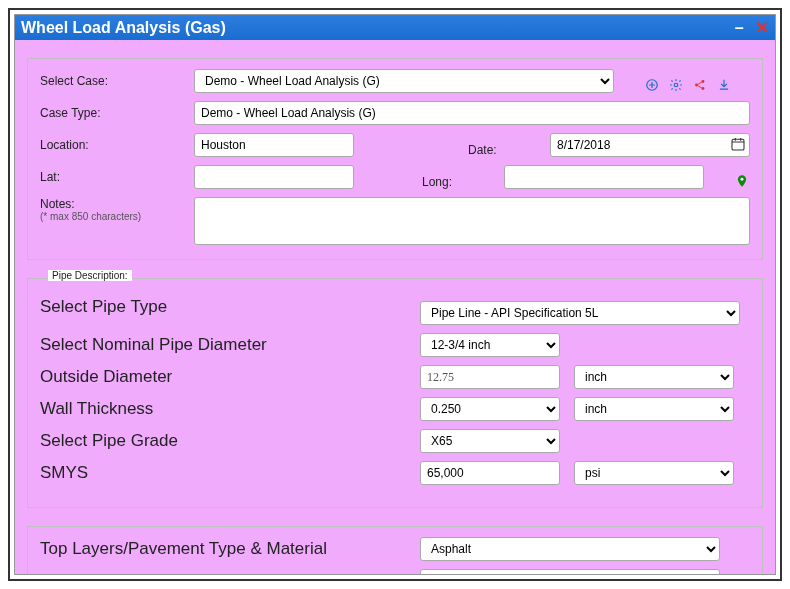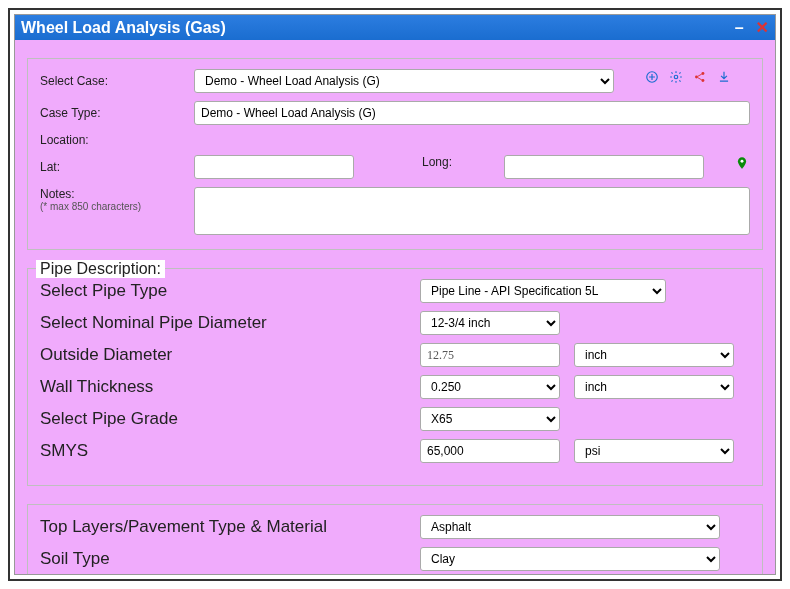--- a/index.html
+++ b/index.html
@@ -16,48 +16,48 @@
   .body { flex: 1; overflow: hidden; display: flex; background: #f0abfc; }
   .content { flex: 1; overflow-y: scroll; padding: 18px 12px 12px 12px; font-size: 12px; color: #222; }
   .scrollarea { }
   .panel {
     border: 1px solid #bfbfbf;
     padding: 10px 12px 14px 12px;
     margin-bottom: 18px;
     position: relative;
   }
   .panel-legend {
-    position: absolute; top: -9px; left: 8px;
-    background: #fff; padding: 0 4px; font-size: 16px; color: #222;
+    position: absolute; top: -9px; left: 20px;
+    background: #fff; padding: 0 4px; font-size: 10px; color: #222;
   }
   .row { display: flex; align-items: center; margin-bottom: 8px; }
   .row:last-child { margin-bottom: 0; }
   .label-col { width: 130px; font-size: 12px; }
   .label-note { font-size: 10px; color: #555; }
-  .field-col { flex: 1; display: flex; align-items: flex-start; gap: 22px; padding-left: 24px; }
+  .field-col { flex: 1; display: flex; align-items: flex-end; gap: 22px; padding-left: 24px; }
   select, input[type=text], textarea {
     font-size: 12px; padding: 3px 6px; border: 1px solid #aaa; border-radius: 3px; background: #fff;
     height: 24px;
   }
   textarea { height: 48px; resize: none; width: 100%; }
   .wide-select { flex: 1; max-width: 420px; }
   .full-input { flex: 1; }
   .short-input { width: 160px; }
   .mid-input { width: 200px; }
   .action-icons { display: flex; gap: 8px; margin-left: 8px; align-items: center; }
   .icon { width: 16px; height: 16px; display: inline-flex; align-items: center; justify-content: center; cursor: pointer; }
   .icon svg { width: 14px; height: 14px; }
   .spacer { flex: 1; }
   .sublabel-col { width: 60px; font-size: 12px; }
   .readonly { background: #e5e5e5; color: #555; font-family: Liberation Serif, serif; }
   .pipe-row { display: flex; align-items: center; margin-bottom: 8px; }
   .pipe-label { width: 380px; font-size: 17px; }
   .pipe-field { width: 140px; margin-right: 14px; }
   .unit-field { width: 160px; }
-  .wide-pipe-select { width: 246px; }
+  .wide-pipe-select { width: 320px; margin-top: 12px; }
   .wider-select { width: 520px; }
   .date-wrap { position: relative; display: inline-block; }
   .date-wrap input { padding-right: 26px; width: 200px; }
   .calendar-btn { position: absolute; right: 4px; top: 3px; cursor: pointer; }
   .pin-icon { color: #0a8a0a; }
   .close-x { color: #d33; font-weight: bold; }
   .minus { font-weight: bold; }
   ::-webkit-scrollbar { width: 14px; }
   ::-webkit-scrollbar-track { background: #eee; }
   ::-webkit-scrollbar-thumb { background: #bbb; border-radius: 3px; }
@@ -115,20 +115,34 @@
             </div>
           </div>
           <div class="row">
             <div class="label-col">Case Type:</div>
             <div class="field-col">
               <input type="text" class="full-input" value="Demo - Wheel Load Analysis (G)" style="">
             </div>
           </div>
           <div class="row">
             <div class="label-col">Location:</div>
+            <div class="field-col">
+              <input type="text" class="short-input" value="Houston" style="">
+              <div class="spacer"></div>
+              <div class="sublabel-col">Date:</div>
+              <div class="date-wrap">
+                <input type="text" value="8/17/2018" style="">
+                <span class="calendar-btn">
+                  <svg width="16" height="16" viewBox="0 0 24 24">
+                        <rect x="3" y="5" width="18" height="16" rx="2" fill="none" stroke="#333" stroke-width="1.6"></rect>
+                        <path d="M3 9h18M8 3v4M16 3v4" stroke="#333" stroke-width="1.6"></path>
+                      </svg>
+                </span>
+              </div>
+            </div>
           </div>
           <div class="row">
             <div class="label-col">Lat:</div>
             <div class="field-col">
               <input type="text" class="short-input" value="" style="">
               <div class="spacer"></div>
               <div class="sublabel-col">Long:</div>
               <input type="text" class="mid-input" value="" style="">
               <span class="icon pin-icon" style="margin-left:8px;">
                 <svg viewBox="0 0 24 24">

